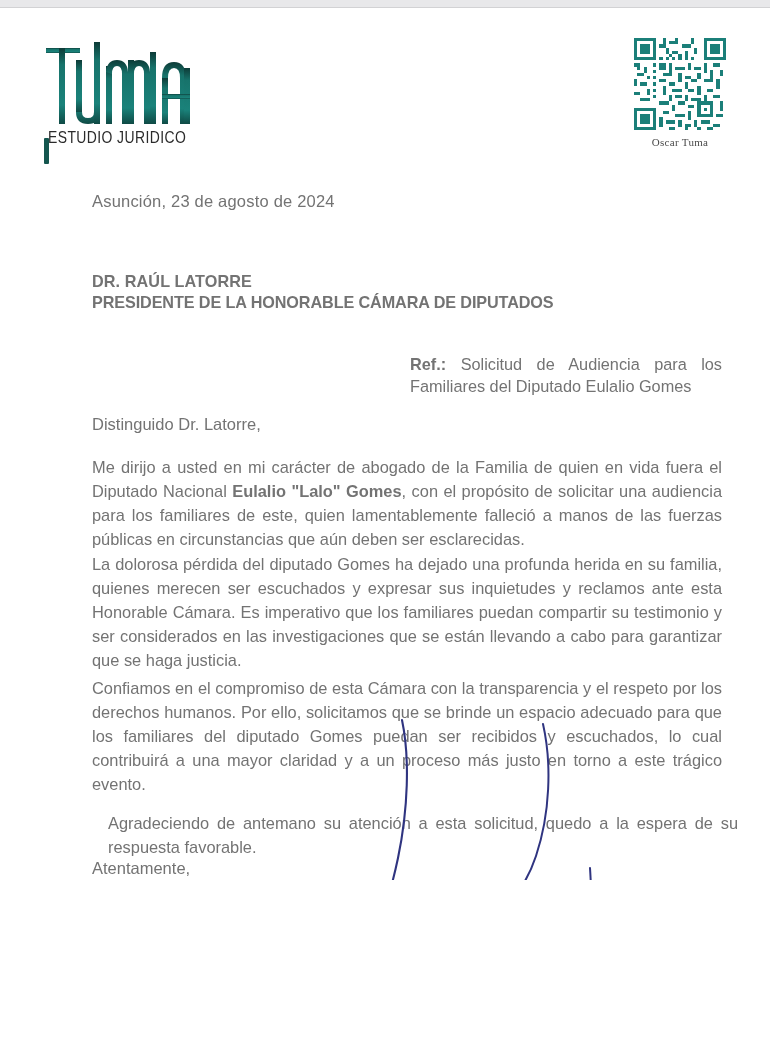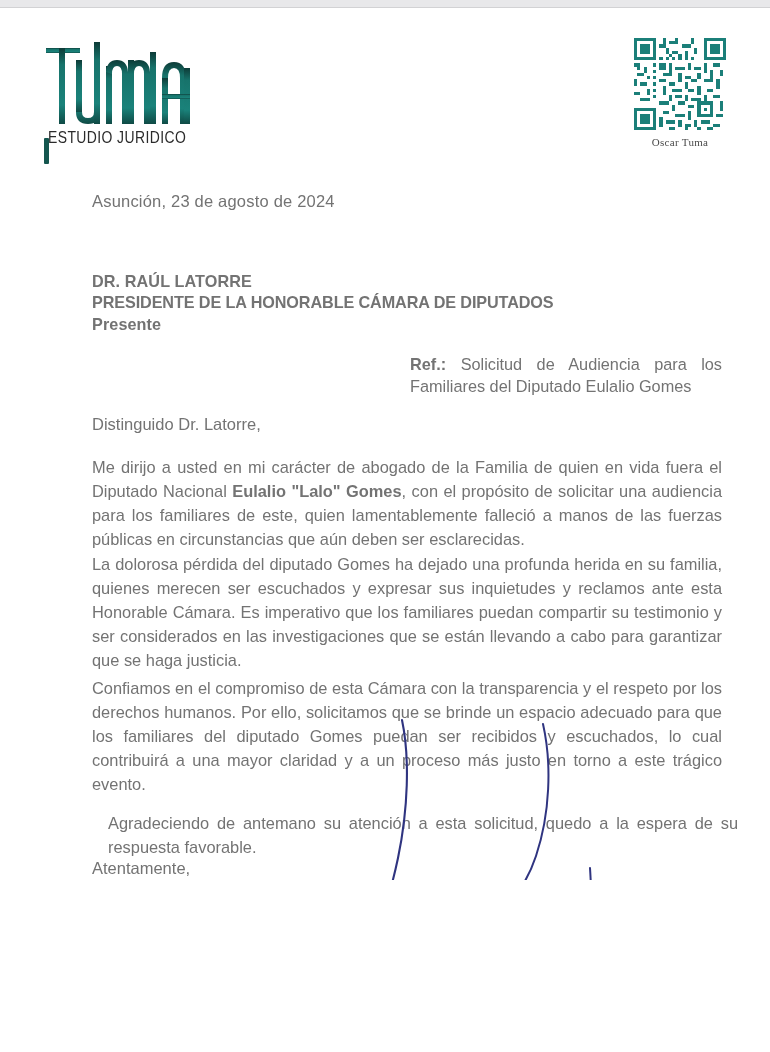--- a/index.html
+++ b/index.html
@@ -361,21 +361,20 @@
       </svg>
       <div id="qr-caption">Oscar Tuma</div>
     </div>
   </div>
 
   <div class="letter-text" id="date-line">Asunción, 23 de agosto de 2024</div>
 
   <div class="letter-text" id="addressee">
     <div class="line1">DR. RAÚL LATORRE</div>
     <div class="line2">PRESIDENTE DE LA HONORABLE CÁMARA DE DIPUTADOS</div>
-    <div class="line3">Presente</div>
   </div>
 
   <div class="letter-text" id="ref-block">
     <b>Ref.:</b>
     <span>Solicitud de Audiencia para los Familiares del Diputado Eulalio Gomes</span>
   </div>
 
   <div class="letter-text para" id="para1">
     <span>Me dirijo a usted en mi carácter de abogado de la Familia de quien en vida fuera el Diputado Nacional </span><b>Eulalio "Lalo" Gomes</b><span>, con el propósito de solicitar una audiencia para los familiares de este, quien lamentablemente falleció a manos de las fuerzas públicas en circunstancias que aún deben ser esclarecidas.</span>
   </div>

